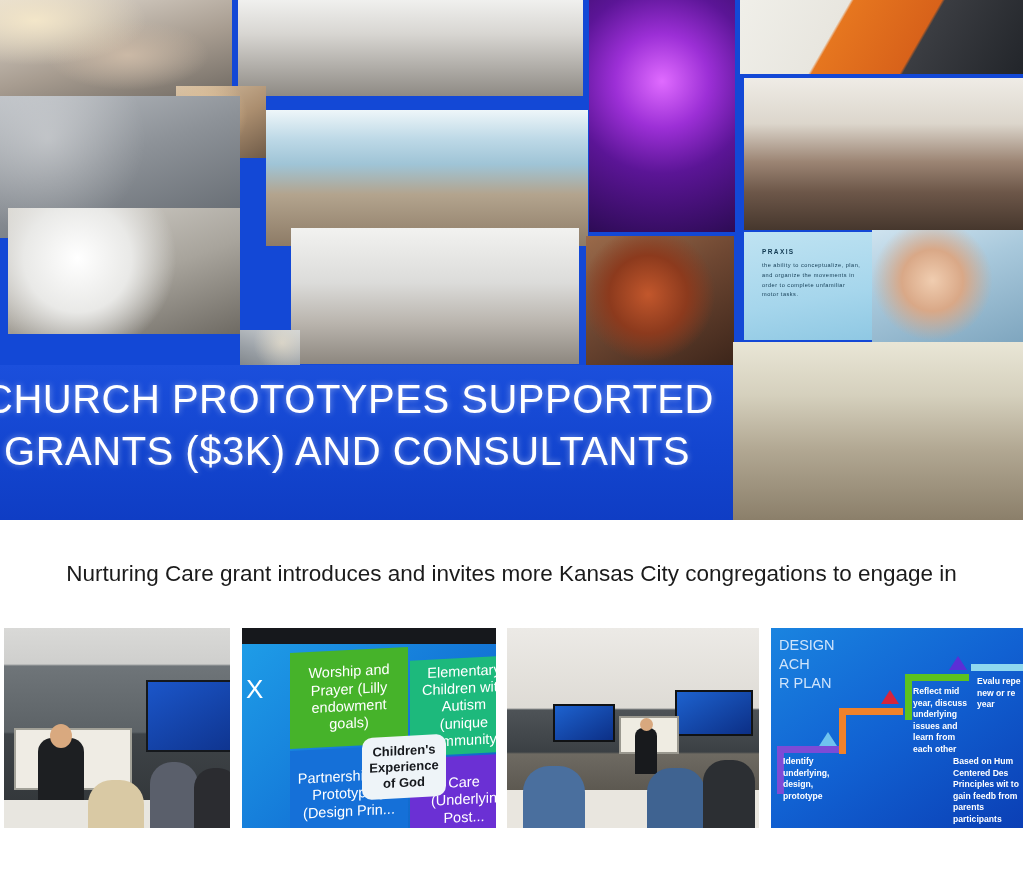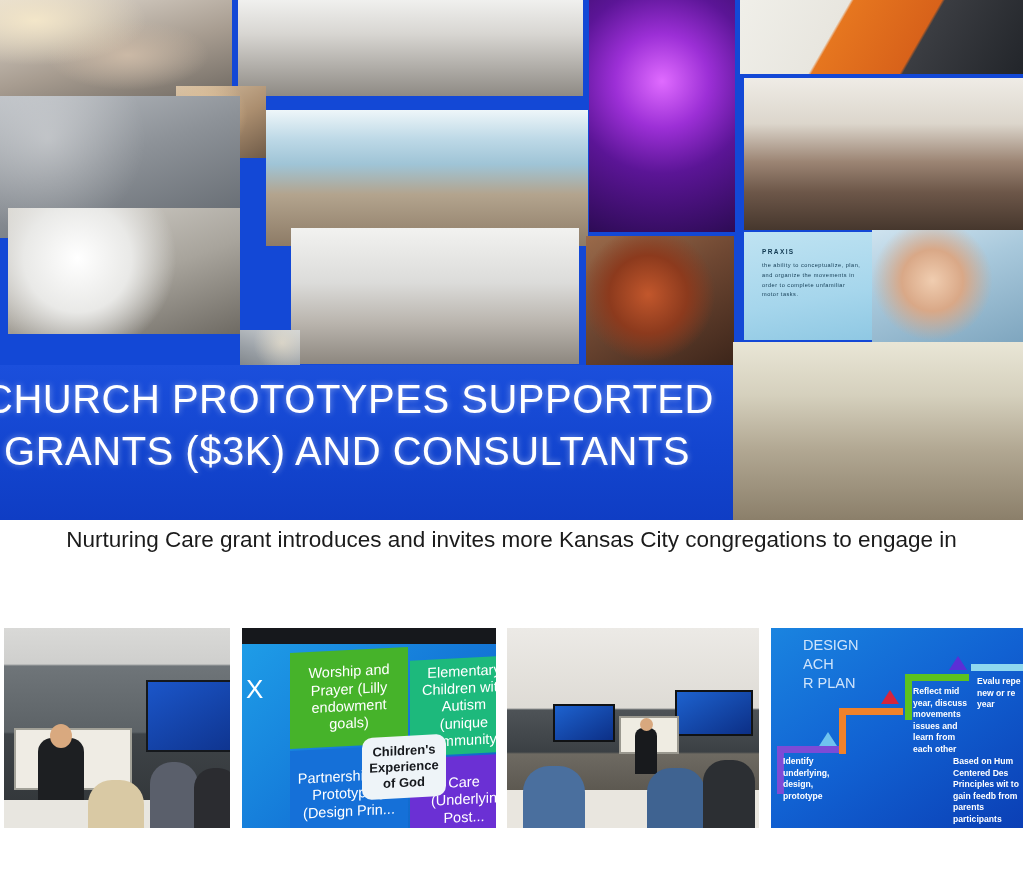--- a/index.html
+++ b/index.html
@@ -75,21 +75,21 @@
     font-family:"Liberation Sans", sans-serif; font-weight:400;
     font-size:40px; letter-spacing:.5px;
     text-shadow:0 0 6px rgba(255,255,255,.45);
   }
   .banner .l1 { left:-16px; top:12px; }
   .banner .l2 { left:-34px; top:64px; }
 
   
   .caption {
     position:absolute; left:0; top:524px; width:1023px; height:100px;
-    display:flex; flex-direction:column; align-items:center; 
+    display:flex; flex-direction:column; align-items:center; justify-content:center;
     background:#fff; padding:0 16px;
   }
   .caption .cl { color:#1b1b1b; font-size:22.5px; line-height:1.44; text-align:center; }
 
   
   .thumbs { position:absolute; left:0; top:628px; width:1023px; height:200px; }
   .thumb { position:absolute; top:0; height:200px; overflow:hidden; background:#777; }
   .t1 { left:4px;   width:226px; }
   .t2 { left:242px; width:254px; }
   .t3 { left:507px; width:252px; }
@@ -234,37 +234,37 @@
       <div class="t3-man"></div>
       <div class="t3-mh"></div>
       <div class="t3-tbl"></div>
       <div class="t3-p1"></div>
       <div class="t3-p2"></div>
       <div class="t3-p3"></div>
     </div>
 
     <div class="thumb t4">
       <div class="t4-bg"></div>
-      <div class="t4-title" style="white-space:pre-line;margin-left:24px;">DESIGN
+      <div class="t4-title" style="white-space:pre-line;">DESIGN
 ACH
 R PLAN</div>
 
       <div class="bar b1"></div>
       <div class="bar b1v"></div>
       <div class="bar a1"></div>
       <div class="step s1">Identify underlying, design, prototype</div>
 
       <div class="bar b2"></div>
       <div class="bar b2v"></div>
       <div class="bar a2"></div>
 
       <div class="bar b3"></div>
       <div class="bar b3v"></div>
       <div class="bar a3"></div>
-      <div class="step s3">Reflect mid year, discuss movements issues and learn from each other</div>
+      <div class="step s3">Reflect mid year, discuss underlying issues and learn from each other</div>
 
       <div class="bar b4"></div>
       <div class="step s4">Evalu repe new or re year</div>
 
       <div class="step s5">Based on Hum Centered Des Principles wit to gain feedb from parents participants</div>
     </div>
 
   </div>
 </div>
 

